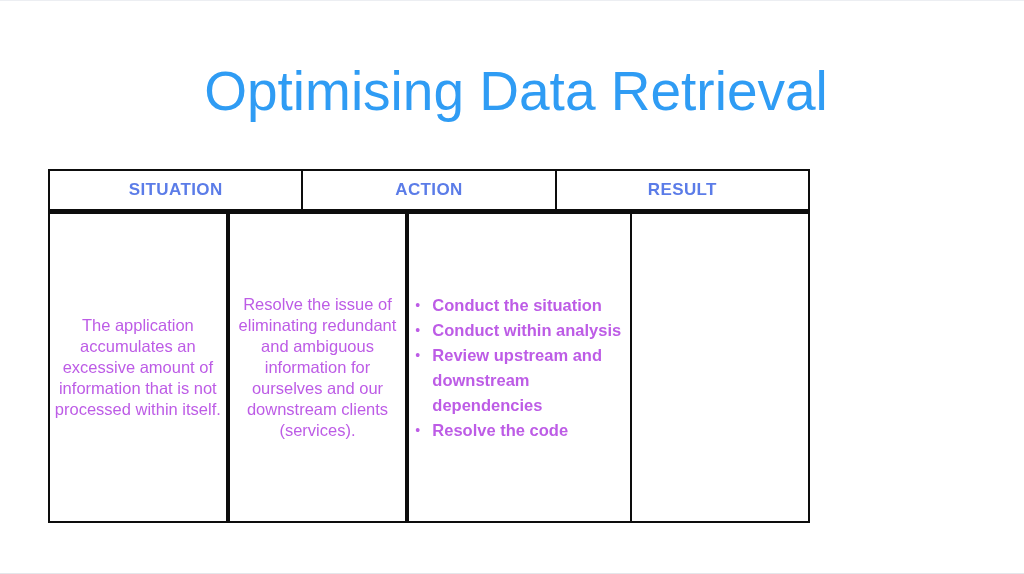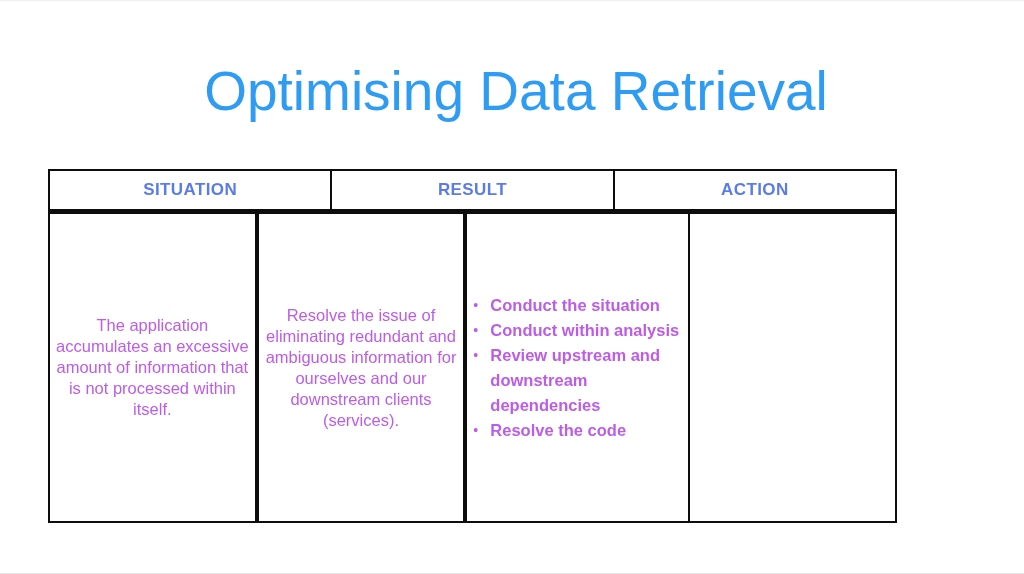--- a/index.html
+++ b/index.html
@@ -24,21 +24,21 @@
     text-align: center;
     font-size: 55px;
     line-height: 64px;
     font-weight: 400;
     color: #2f9cf4;
     letter-spacing: 0px;
   }
   .star-table {
     position: absolute;
     left: 48px; top: 168px;
-    width: 849px; height: 354px;
+    width: 762px; height: 354px;
     box-sizing: border-box;
     border: 2px solid #0d0d0d;
     display: flex;
     flex-direction: column;
     background: #ffffff;
   }
   .thead {
     display: flex;
     height: 43px;
     flex: none;
@@ -105,22 +105,22 @@
 <body>
 
 <div class="slide">
 
   <h1 class="title">Optimising Data Retrieval</h1>
 
   <div class="star-table">
 
     <div class="thead">
       <div class="th">SITUATION</div>
+      <div class="th">ACTION</div>
       <div class="th">RESULT</div>
-      <div class="th">ACTION</div>
     </div>
 
     <div class="tbody">
 
       <div class="td td-situation">
         <p class="cell-text">The application accumulates an excessive amount of information that is not processed within itself.</p>
       </div>
 
       <div class="td td-task">
         <p class="cell-text">Resolve the issue of eliminating redundant and ambiguous information for ourselves and our downstream clients (services).</p>

